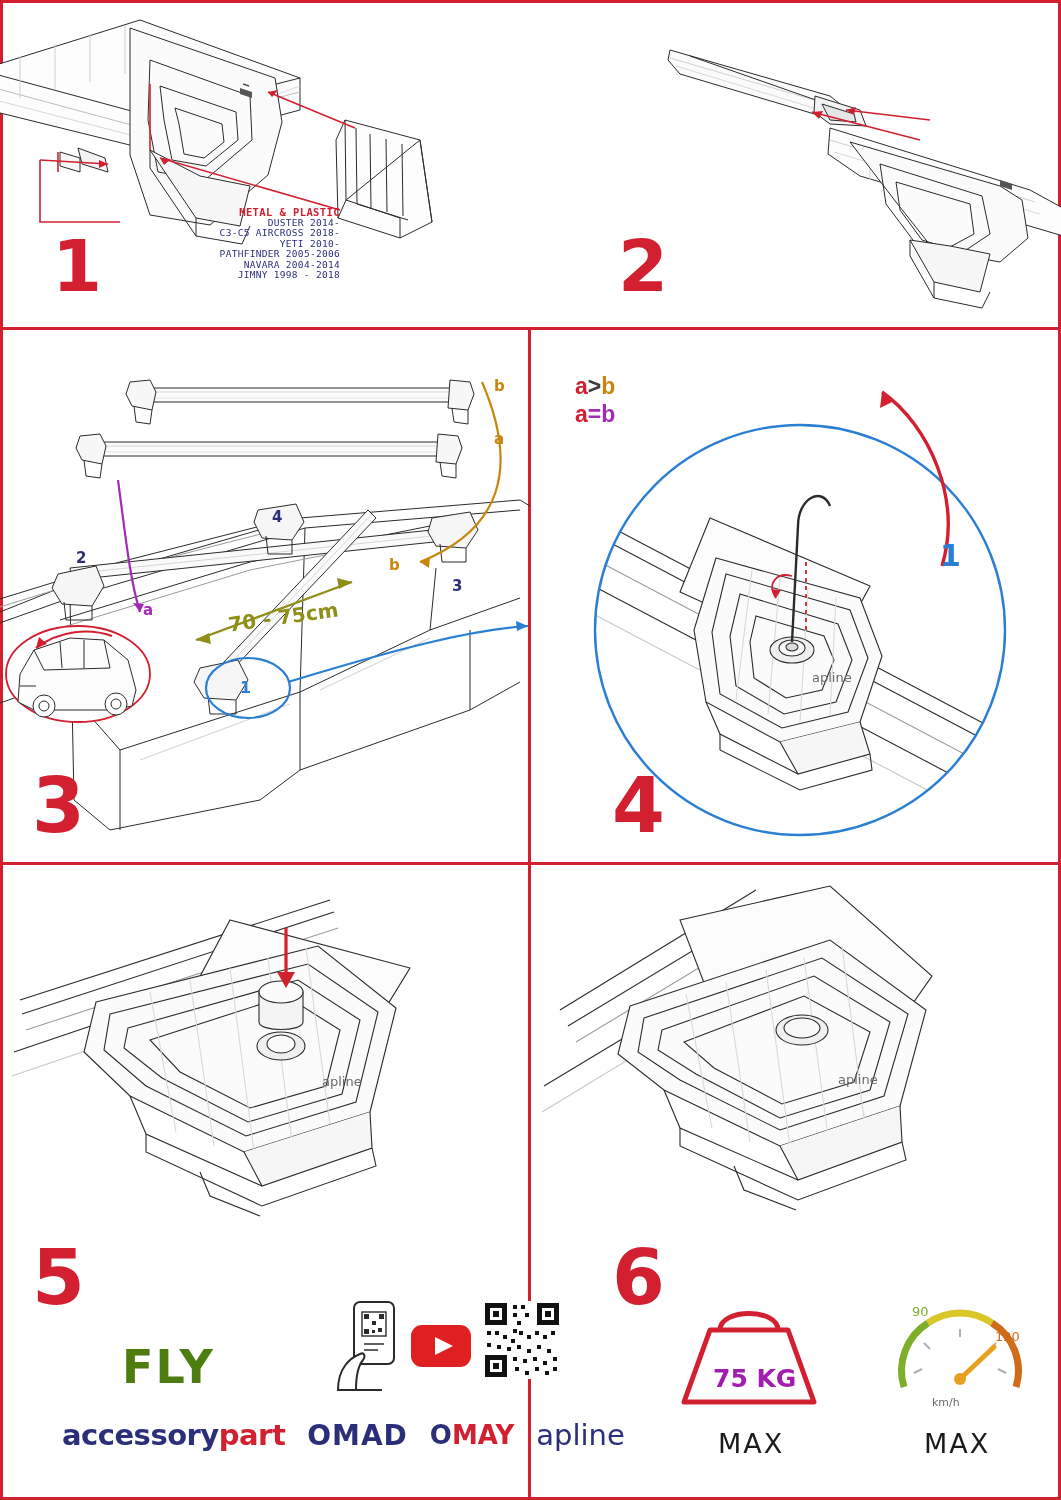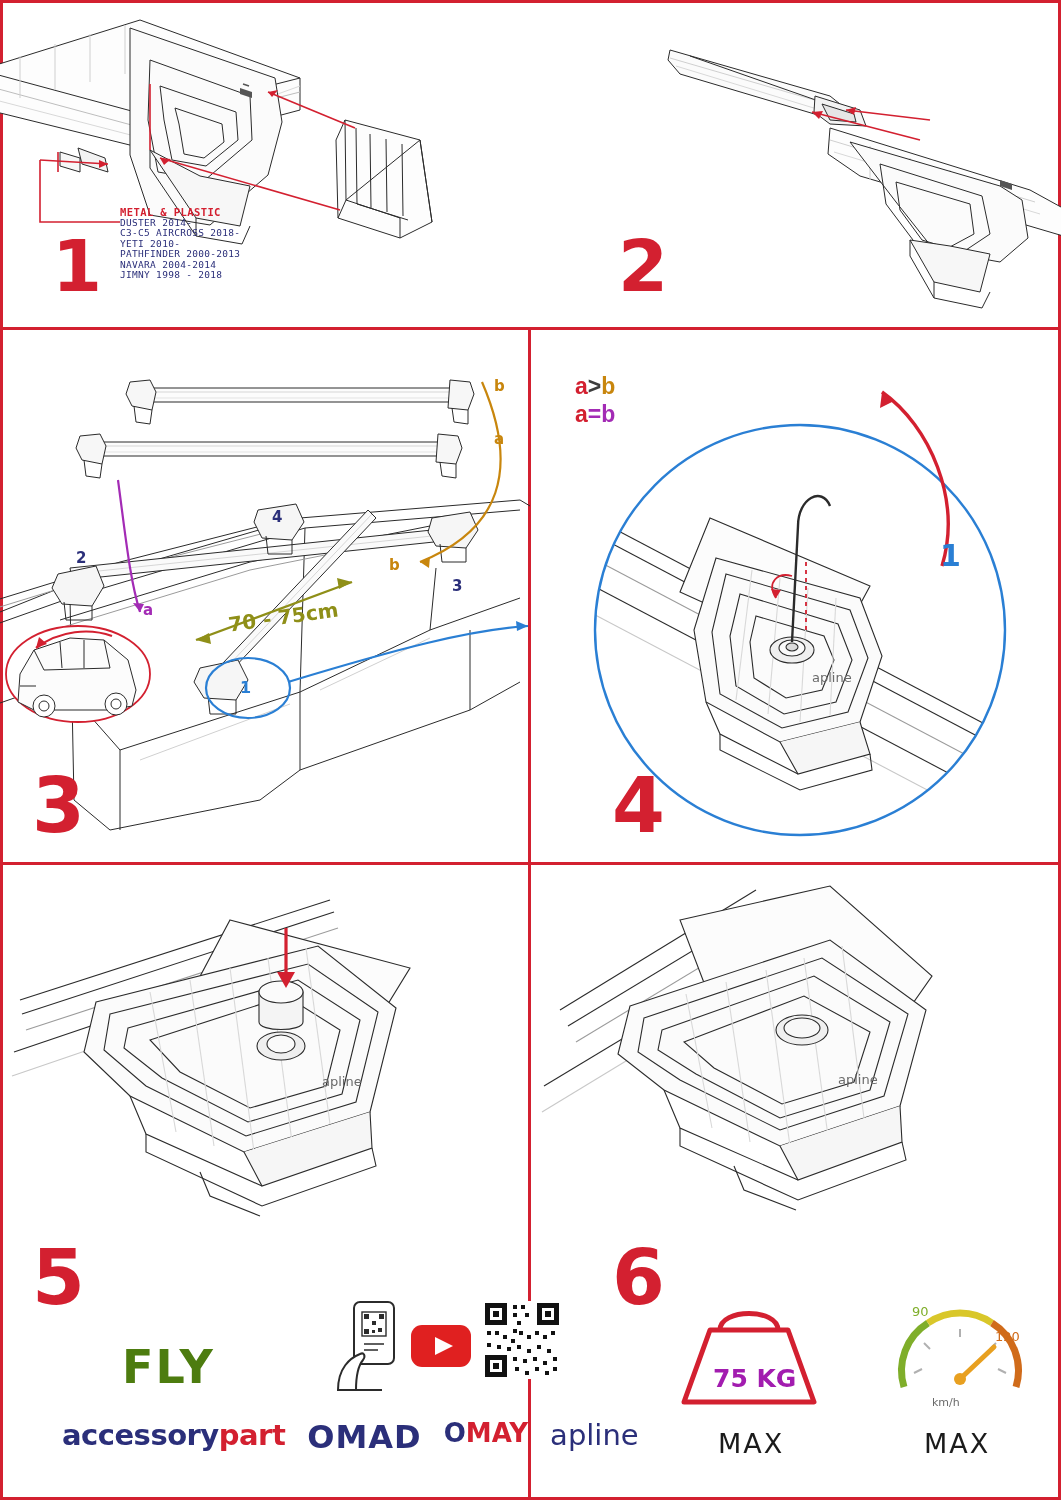--- a/index.html
+++ b/index.html
@@ -29,21 +29,21 @@
   .stepnum.s1 { left:52px;  top:230px; font-size:72px; }
   .stepnum.s2 { left:618px; top:230px; font-size:72px; }
   .stepnum.s3 { left:32px;  top:768px; font-size:76px; }
   .stepnum.s4 { left:612px; top:768px; font-size:76px; }
   .stepnum.s5 { left:32px;  top:1240px; font-size:76px; }
   .stepnum.s6 { left:612px; top:1240px; font-size:76px; }
 
   
   .metalplastic {
     position:absolute; left:120px; top:207px; width:220px;
-    text-align:left;
+    text-align:right;
     font-family:"DejaVu Sans Mono", monospace;
     font-size:9.5px;
     line-height:10.5px;
     letter-spacing:0.3px;
     color:#2b2f7a;
   }
   .metalplastic .title { color:#d32030; font-weight:700; font-size:10.5px; letter-spacing:0.4px; }
 
   
   .legend { position:absolute; left:575px; top:372px; font-family:Liberation Sans, sans-serif; font-weight:700; font-size:23px; line-height:28px; }
@@ -71,25 +71,25 @@
   .lbl.dist { left:228px; top:605px; font-size:20px; color:#8f8f18; font-weight:700; transform:rotate(-8deg); }
   .lbl.one-red { left:940px; top:538px; font-size:30px; color:#2a7fd4; font-weight:700; }
 
   
   .fly {
     position:absolute; left:122px; top:1340px;
     font-family:"DejaVu Sans", sans-serif;
     font-size:46px; font-weight:700; letter-spacing:2px;
     color:#4d7c0f;
   }
-  .brandrow { position:absolute; left:62px; top:1418px; display:flex; gap:22px; }
+  .brandrow { position:absolute; left:62px; top:1418px; display:flex; align-items:center; gap:22px; }
   .brandrow .accessorypart { font-family:"DejaVu Sans", sans-serif; font-size:29px; font-weight:700; letter-spacing:-0.5px; }
   .brandrow .accessorypart .dark { color:#2b2f7a; }
   .brandrow .accessorypart .red { color:#d32030; }
-  .brandrow .omad { font-family:"DejaVu Sans", sans-serif; font-size:32px; font-weight:700; color:#2b2f7a; letter-spacing:1px; }
+  .brandrow .omad { font-family:"DejaVu Sans", sans-serif; font-size:28px; font-weight:700; color:#2b2f7a; letter-spacing:1px; }
   .brandrow .omay { font-family:"DejaVu Sans", sans-serif; font-size:26px; font-weight:700; letter-spacing:0px; }
   .brandrow .omay .o { color:#2b2f7a; }
   .brandrow .omay .m { color:#d32030; }
   .brandrow .apline { font-family:"DejaVu Sans", sans-serif; font-size:29px; color:#2b2f7a; letter-spacing:0px; }
 
   .maxlabel { position:absolute; font-family:"DejaVu Sans", sans-serif; font-size:27px; letter-spacing:2px; color:#1b1b1b; }
   .maxlabel.m1 { left:718px; top:1428px; }
   .maxlabel.m2 { left:924px; top:1428px; }
 
   .kgtext { position:absolute; left:713px; top:1364px; font-family:"DejaVu Sans", sans-serif; font-size:25px; font-weight:700; color:#a21caf; letter-spacing:0px; }
@@ -171,21 +171,21 @@
       <path d="M108 164 l-9 -4 l0 8 z" fill="#d32030" stroke="none"></path>
       <path d="M58 152 L58 172"></path>
     </g>
   </svg>
 
   <div class="metalplastic">
     <div class="title">METAL &amp; PLASTIC</div>
     <div>DUSTER 2014-</div>
     <div>C3-C5 AIRCROSS 2018-</div>
     <div>YETI 2010-</div>
-    <div>PATHFINDER 2000-2013</div>
+    <div>PATHFINDER 2005-2006</div>
     <div>NAVARA 2004-2014</div>
     <div>JIMNY 1998 - 2018</div>
   </div>
 
   <div class="stepnum s1">1</div>
 
   <svg width="530" height="330" viewBox="0 0 530 330" style="left:530px;">
     <g fill="none" stroke="#2b2b2b" stroke-width="1">
 
       <path d="M140 50 L300 96 L320 112 L318 124 L150 74 L138 60 Z" fill="#fbfbfb"></path>

